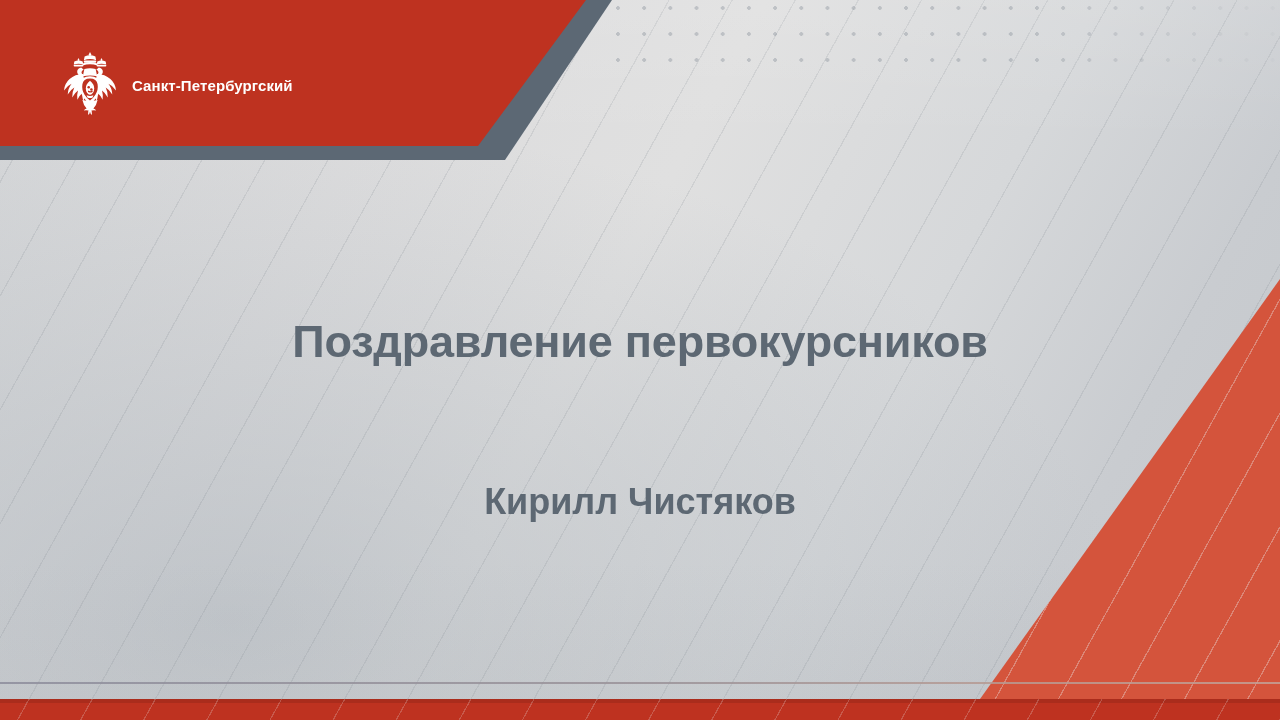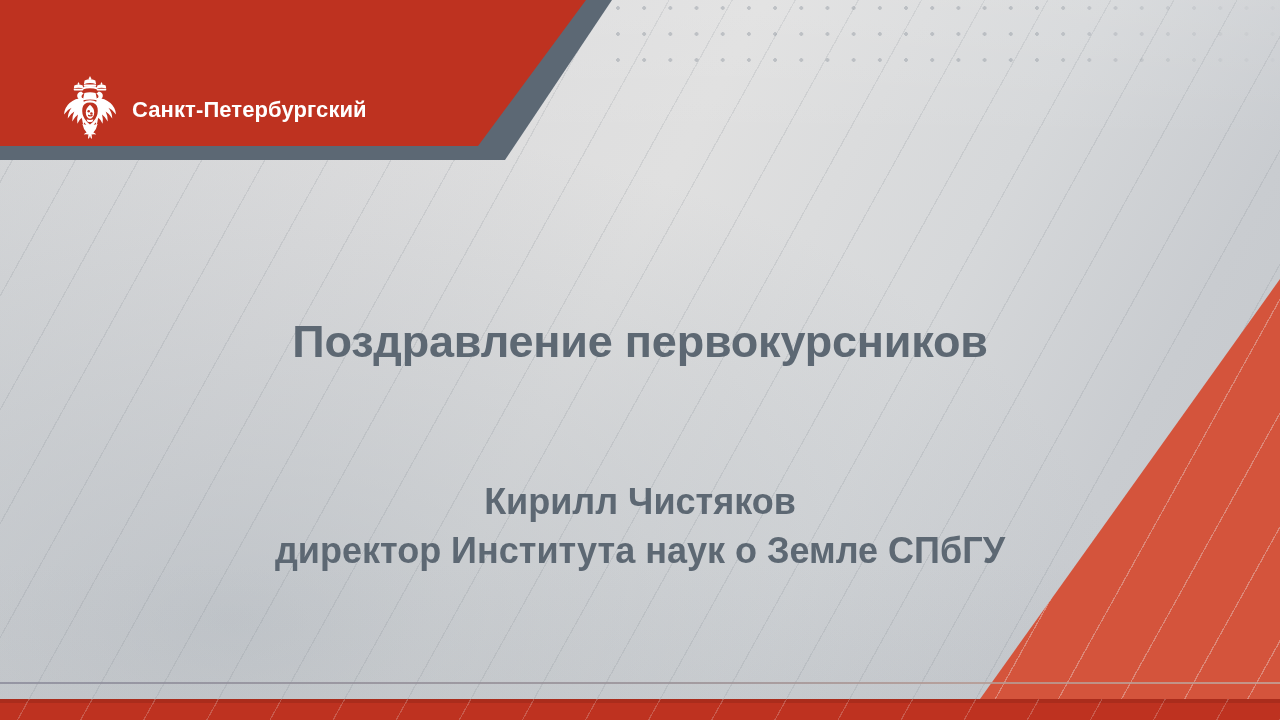--- a/index.html
+++ b/index.html
@@ -86,21 +86,21 @@
     top: 36px;
     left: 62px;
     display: flex;
     align-items: center;
     gap: 14px;
   }
   .emblem { display: block; }
   .logo-text {
     color: #ffffff;
     font-weight: bold;
-    font-size: 22px;
+    font-size: 15px;
     line-height: 1.34;
     letter-spacing: 0.1px;
     white-space: pre;
   }
   .logo-line { display: block; }
 
   
   .corner-wedge {
     position: absolute;
     right: 0;
@@ -272,17 +272,16 @@
 
   <div class="thin-rule"></div>
   <div class="bottom-bar">
     <div class="bottom-bar-sheen"></div>
   </div>
 
   <div class="content">
     <div class="slide-title">Поздравление первокурсников</div>
     <div class="slide-subtitle">
       <span class="sub-line">Кирилл Чистяков</span>
-      <span class="sub-line">директор Института наук о Земле СПбГУ</span>
     </div>
   </div>
 
 </div>
 
 </body></html>

